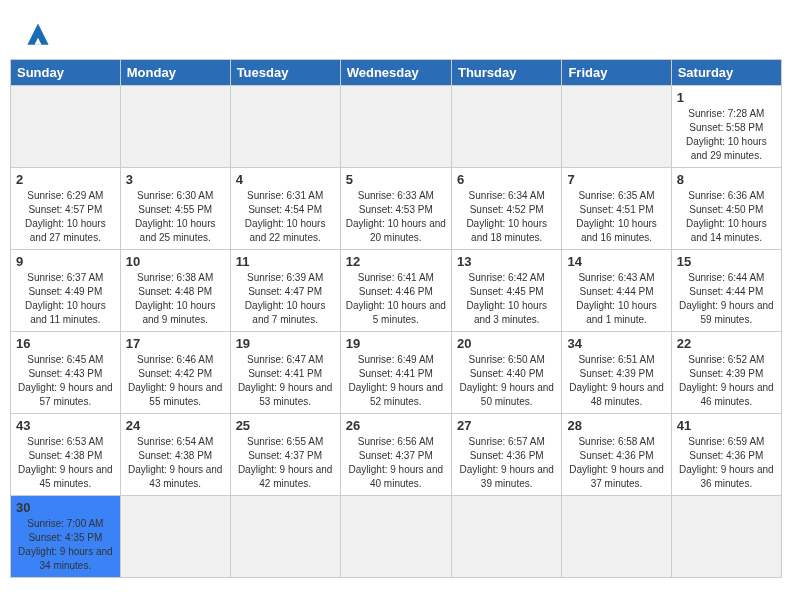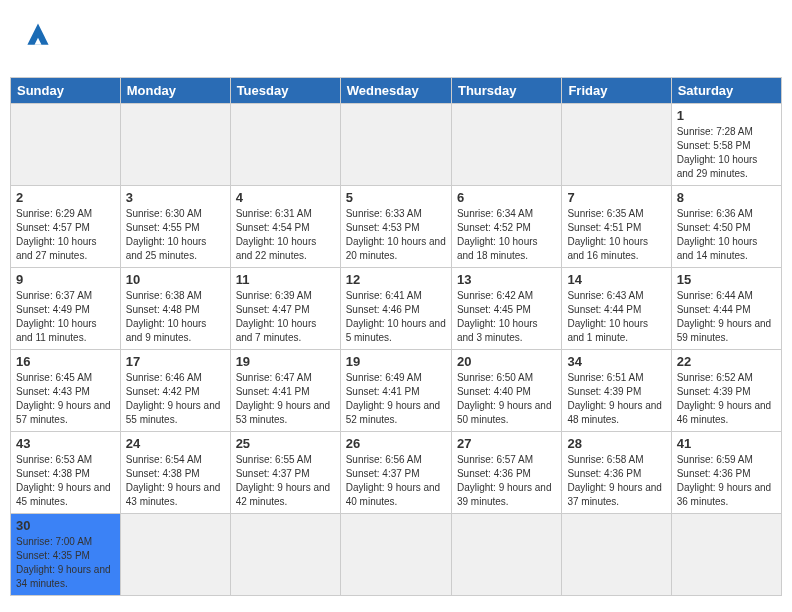--- a/index.html
+++ b/index.html
@@ -39,21 +39,21 @@
       font-weight: normal;
       color: #333;
     }
     .location-title {
       font-size: 14px;
       color: #555;
     }
     .calendar {
       width: 100%;
       border-collapse: collapse;
-      margin-top: 22px;
+      margin-top: 4px;
     }
     .calendar th {
       background-color: #2a6cb5;
       color: #fff;
       text-align: left;
       padding: 5px 6px;
       font-size: 13px;
       font-weight: bold;
       border: 1px solid #ccc;
     }
@@ -73,20 +73,21 @@
     .day-number {
       font-size: 13px;
       font-weight: bold;
       display: block;
       margin-bottom: 2px;
     }
     .day-info {
       font-size: 10px;
       line-height: 1.4;
       color: #333;
+      text-align: center;
     }
     .last-row td {
       background: #3b82f6;
     }
   </style>
 </head>
 <body>
 
 <div class="header-section">
   <div class="logo">

